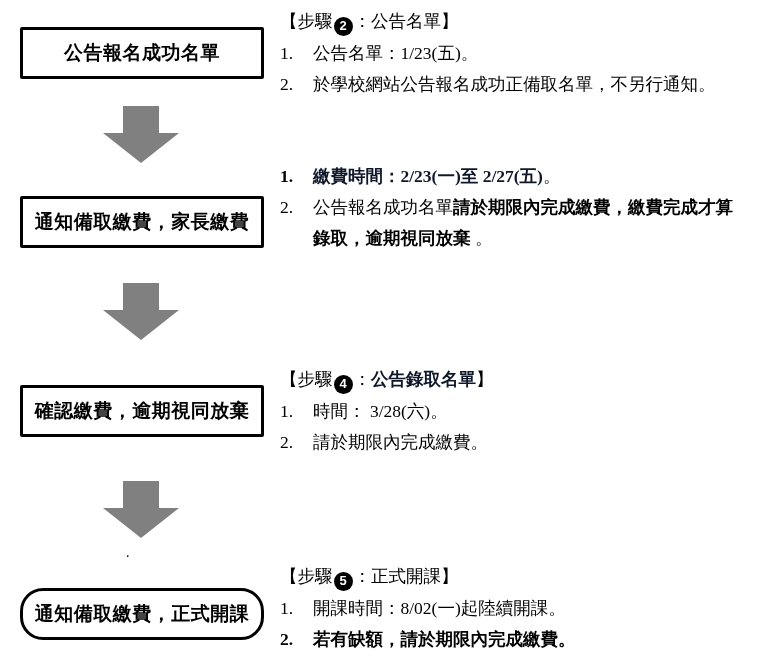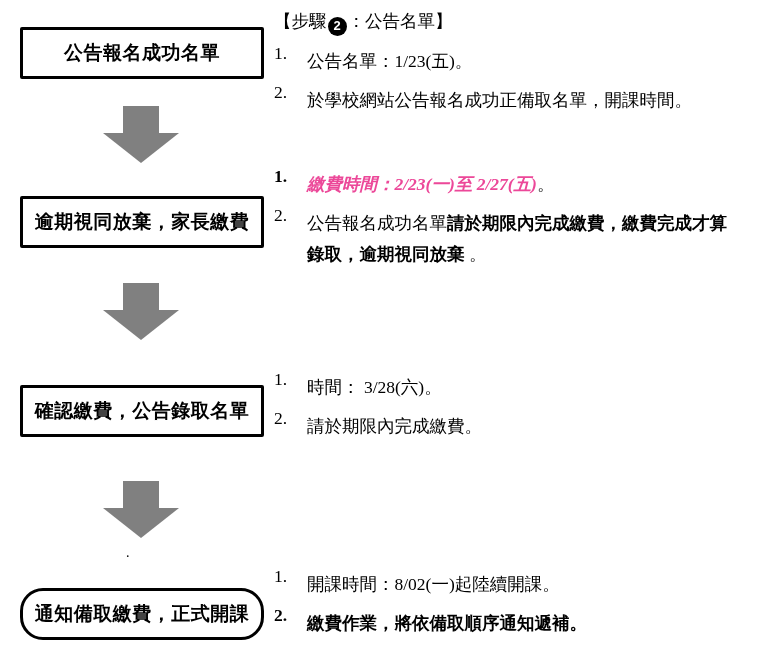--- a/index.html
+++ b/index.html
@@ -26,36 +26,36 @@
   .box-label {
     font-family: Liberation Mono, monospace;
     font-weight: bold;
     font-size: 19px;
     letter-spacing: 0.5px;
     white-space: nowrap;
     text-align: center;
   }
 
   
-  .right-col { position: absolute; left: 274px; width: 478px; }
+  .right-col { position: absolute; left: 280px; width: 478px; }
   .step-header { font-size: 17.5px; line-height: 30px; white-space: nowrap; margin-bottom: 2px; }
   .circle-num {
     display: inline-flex; align-items: center; justify-content: center;
     width: 19px; height: 19px; border-radius: 50%;
     background: #000000; color: #ffffff;
     font-family: "Liberation Sans", "DejaVu Sans", sans-serif;
     font-size: 13px; font-weight: bold;
     vertical-align: -3px;
     margin: 0 1px;
   }
   .step-items { margin: 0; }
   .step-item { display: flex; font-size: 17.5px; line-height: 31px; }
   .item-num { flex: 0 0 33px; }
-  .item-body { flex: 1 1 auto; max-width: 432px; margin-top: 8px; }
-  .seg-red { color: #ec4899; font-style: italic; }
+  .item-body { flex: 1 1 auto; max-width: 432px; }
+  .seg-red { color: #0f172a; }
   .seg-bold { font-weight: bold; }
 
   
   .arrow { position: absolute; left: 103px; width: 76px; }
   .arrow-shaft { width: 36px; height: 27px; background: #808080; margin: 0 auto; }
   .arrow-head {
     width: 0; height: 0;
     border-left: 38px solid transparent;
     border-right: 38px solid transparent;
     border-top: 30px solid #808080;
@@ -74,34 +74,34 @@
     </div>
     <div class="right-col" style="top: 6px;">
       <div class="step-header"><span>【步驟</span><span class="circle-num">2</span><span>：</span><span>公告名單</span><span>】</span></div>
       <div class="step-items">
             <div class="step-item">
               <span class="item-num">1.</span>
               <span class="item-body"><span>公告名單：1/23(五)。</span></span>
             </div>
             <div class="step-item">
               <span class="item-num">2.</span>
-              <span class="item-body"><span>於學校網站公告報名成功正備取名單，開課時間。</span></span>
+              <span class="item-body"><span>於學校網站公告報名成功正備取名單，不另行通知。</span></span>
             </div>
           </div>
     </div>
   </section>
 
   <div class="arrow" style="top: 106px;">
     <div class="arrow-shaft"></div>
     <div class="arrow-head"></div>
   </div>
 
   <section class="step-row">
     <div class="flow-box" style="top: 196px;">
-      <span class="box-label">逾期視同放棄，家長繳費</span>
+      <span class="box-label">通知備取繳費，家長繳費</span>
     </div>
     <div class="right-col" style="top: 161px;">
       <div class="step-items">
             <div class="step-item">
               <span class="item-num seg-bold">1.</span>
               <span class="item-body"><span class="seg-red seg-bold">繳費時間：2/23(一)至 2/27(五)</span><span>。</span></span>
             </div>
             <div class="step-item">
               <span class="item-num">2.</span>
               <span class="item-body"><span>公告報名成功名單</span><span class="seg-bold">請於期限內完成繳費，繳費完成才算錄取，逾期視同放棄</span><span> 。</span></span>
@@ -110,23 +110,24 @@
     </div>
   </section>
 
   <div class="arrow" style="top: 283px;">
     <div class="arrow-shaft"></div>
     <div class="arrow-head"></div>
   </div>
 
   <section class="step-row">
     <div class="flow-box" style="top: 385px;">
-      <span class="box-label">確認繳費，公告錄取名單</span>
+      <span class="box-label">確認繳費，逾期視同放棄</span>
     </div>
     <div class="right-col" style="top: 364px;">
+      <div class="step-header"><span>【步驟</span><span class="circle-num">4</span><span>：</span><span class="seg-red seg-bold">公告錄取名單</span><span>】</span></div>
       <div class="step-items">
             <div class="step-item">
               <span class="item-num">1.</span>
               <span class="item-body"><span>時間： 3/28(六)。</span></span>
             </div>
             <div class="step-item">
               <span class="item-num">2.</span>
               <span class="item-body"><span>請於期限內完成繳費。</span></span>
             </div>
           </div>
@@ -136,27 +137,28 @@
   <div class="arrow" style="top: 481px;">
     <div class="arrow-shaft"></div>
     <div class="arrow-head"></div>
   </div>
 
   <section class="step-row">
     <div class="flow-box" style="top: 588px; border-radius: 23px;">
       <span class="box-label">通知備取繳費，正式開課</span>
     </div>
     <div class="right-col" style="top: 561px;">
+      <div class="step-header"><span>【步驟</span><span class="circle-num">5</span><span>：</span><span>正式開課</span><span>】</span></div>
       <div class="step-items">
             <div class="step-item">
               <span class="item-num">1.</span>
               <span class="item-body"><span>開課時間：8/02(一)起陸續開課。</span></span>
             </div>
             <div class="step-item">
               <span class="item-num seg-bold">2.</span>
-              <span class="item-body"><span class="seg-bold">繳費作業，將依備取順序通知遞補。</span></span>
+              <span class="item-body"><span class="seg-bold">若有缺額，請於期限內完成繳費。</span></span>
             </div>
           </div>
     </div>
   </section>
 </div>
   <div class="stray-mark">.</div>
 </div>
 
 </body></html>

